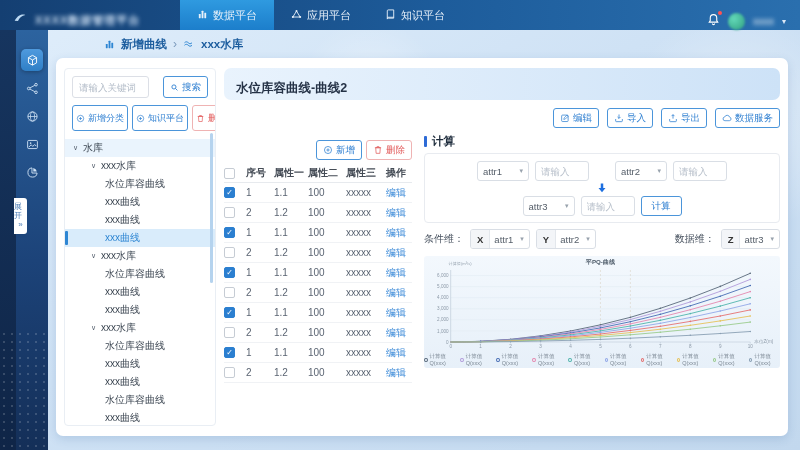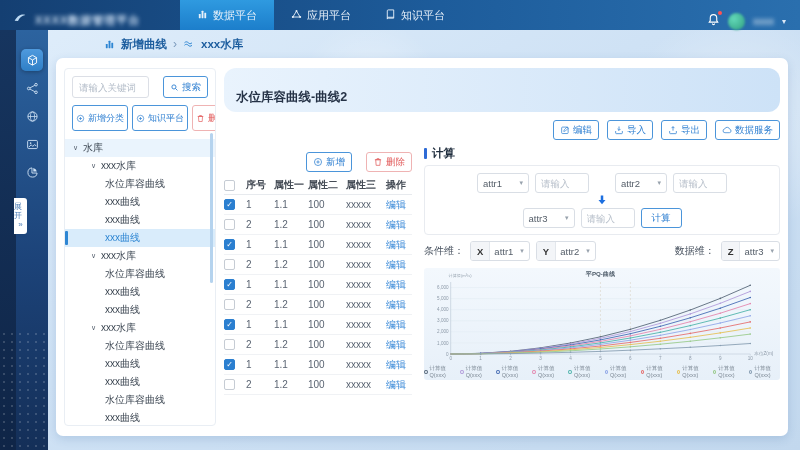--- a/index.html
+++ b/index.html
@@ -50,31 +50,31 @@
 .tree{margin:8px -7px 0}
 .tree-row{position:relative;display:flex;align-items:center;height:18px;font-size:10px;color:#3c4652;cursor:pointer}
 .tree-row.hl{background:#eaf4fd}
 .tree-row.sel{background:#d9ecfb;color:#2e86d3}
 .tree-row.sel:before{content:'';position:absolute;left:0;top:2px;bottom:2px;width:2.5px;background:#2e86d3;border-radius:1px}
 .tree-row.lvl0{padding-left:8px}.tree-row.lvl1{padding-left:26px}.tree-row.lvl2{padding-left:40px}
 .tcaret{width:10px;font-size:7px;color:#5a6472}
 .tree-scrollbar{position:absolute;right:2px;top:64px;width:3px;height:150px;background:#b5d3ee;border-radius:2px}
 
 .main{position:absolute;left:168px;top:10px;right:8px;bottom:6px}
-.banner{height:44px;background:linear-gradient(90deg,#e9f3fd,#cde2f7);border-radius:12px;padding:21px 12px}
+.banner{height:32px;background:linear-gradient(90deg,#e9f3fd,#cde2f7);border-radius:7px;padding:12px 12px}
 .banner-title{font-size:12.5px;font-weight:bold;color:#253246}
 .banner-desc{font-size:8.5px;color:#9db0c3;margin-top:2px;letter-spacing:.4px;overflow:hidden;white-space:nowrap}
 .actions{display:flex;justify-content:flex-end;gap:8px;margin-top:8px;height:20px}
 .cols{display:flex;gap:12px;margin-top:6px}
 .col-data{width:188px;flex:none}
 .col-right{flex:1;min-width:0}
 .sec-title{display:flex;align-items:center;gap:5px;font-size:11.5px;font-weight:bold;color:#1f2d3d;height:14px}
 .sec-title .bar{width:3px;height:11px;background:#2e6bd6;border-radius:1px}
 
-.tbl-actions{display:flex;justify-content:flex-end;gap:14px;margin:6px 0 4px}
+.tbl-actions{display:flex;justify-content:flex-end;gap:4px;margin:6px 0 4px}
 .tr{display:grid;grid-template-columns:22px 28px 34px 38px 40px 1fr;align-items:center;height:20px;border-bottom:1px solid #f0f2f5;font-size:10px;color:#5a6472}
 .tr.head{height:19px;color:#454c56;font-weight:bold;border-bottom:1px solid #e7eaee}
 .cb{width:11px;height:11px;border:1px solid #c6ccd4;border-radius:2px;background:#fff;display:flex;align-items:center;justify-content:center;font-size:8px;color:#fff;cursor:pointer}
 .cb.on{background:#2b7fd0;border-color:#2b7fd0}
 .edit-link{color:#3b8ad8;cursor:pointer;text-decoration:none}
 
 .calc-box{border:1px solid #e8ebf0;border-radius:4px;padding:7px 6px 6px;margin-top:5px}
 .calc-row{display:flex;justify-content:center;align-items:center;gap:6px}
 .calc-sp{width:14px}
 .calc-arrow{display:flex;justify-content:center;height:13px;color:#1d6fe0;margin:1px 0}

